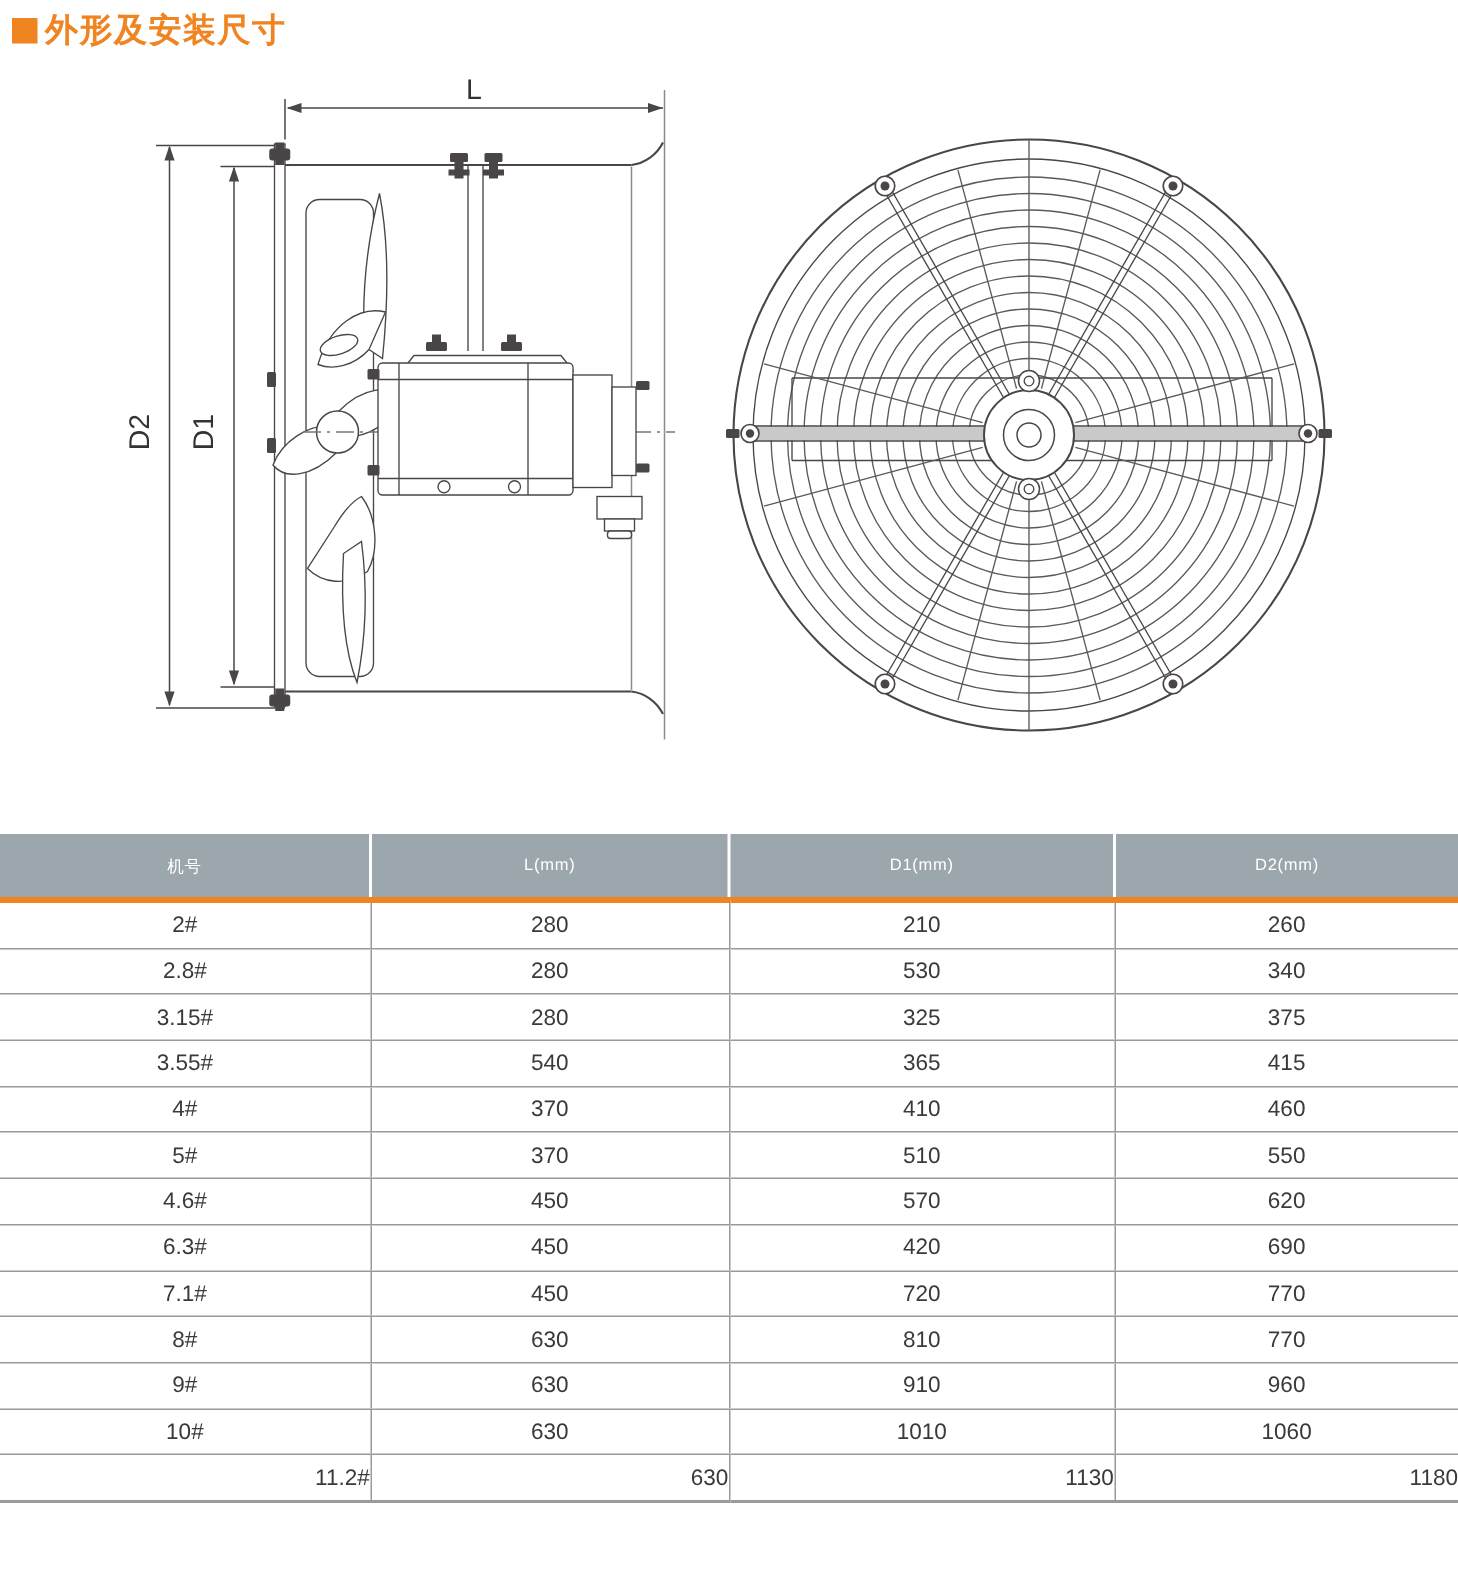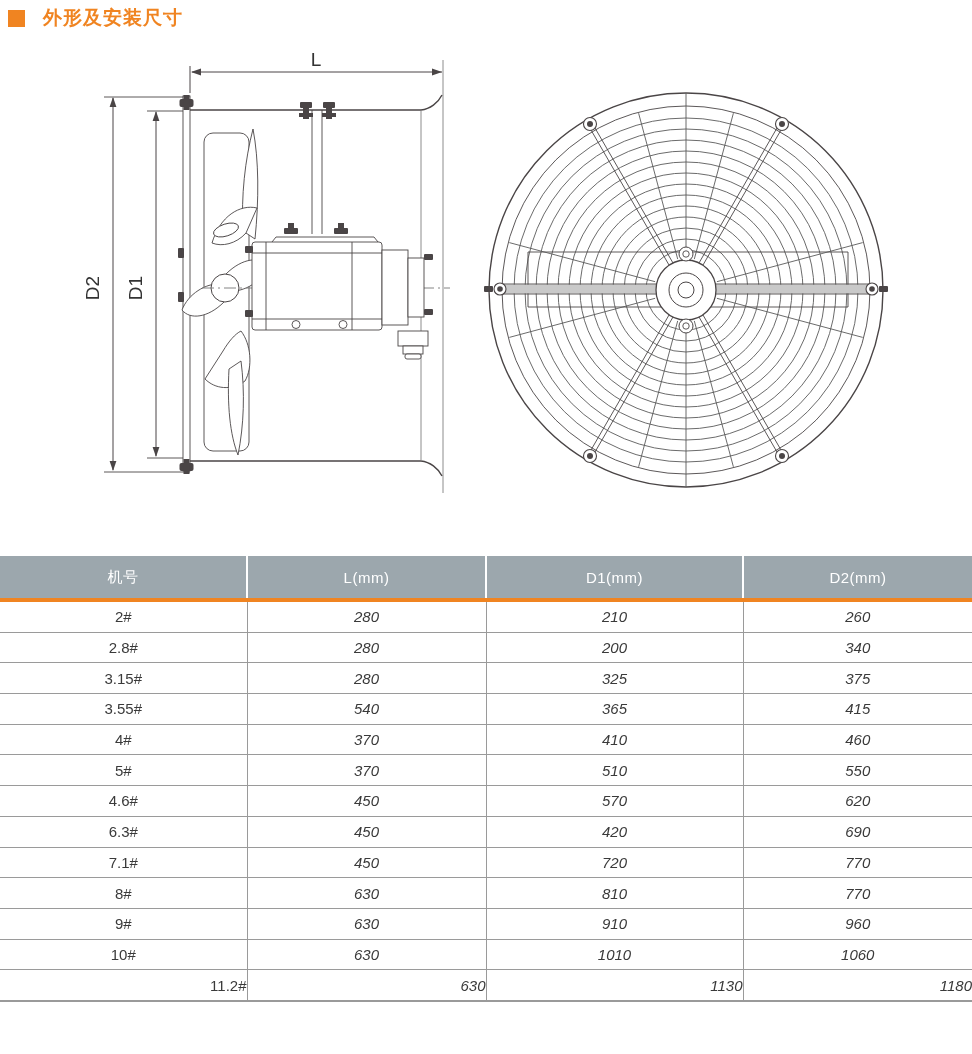--- a/index.html
+++ b/index.html
@@ -10,22 +10,22 @@
     --gray:#8c8c8c;
     --sep:#9a9a9a;
     --txt:#3a3a3a;
   }
   html,body{margin:0;padding:0;}
   body{
     width:972px;height:1054px;background:#ffffff;position:relative;
     font-family:"Liberation Sans","DejaVu Sans",sans-serif;overflow:hidden;
   }
   .title{
-    position:absolute;top:5px;left:8px;display:flex;align-items:center;gap:18px;
-    color:var(--accent);font-size:19px;font-weight:bold;letter-spacing:1px;z-index:3;
+    position:absolute;top:5px;left:8px;display:flex;align-items:center;gap:5px;
+    color:var(--accent);font-size:22px;font-weight:bold;letter-spacing:1px;z-index:3;
   }
   .title-square{width:17px;height:17px;background:var(--accent);display:inline-block;}
   svg.drawing{position:absolute;top:0;left:0;z-index:1;}
 
   
   .ln{stroke:var(--line);stroke-width:1.4;fill:none;}
   .thin{stroke:var(--line);stroke-width:0.9;fill:none;}
   .thinw{stroke:var(--line);stroke-width:0.9;fill:#fff;}
   .mid{stroke:var(--mid);stroke-width:0.9;fill:none;}
   .gry{stroke:var(--gray);stroke-width:1;fill:none;}
@@ -34,30 +34,30 @@
   .dimtxt{fill:#333;font-size:19px;font-family:"Liberation Sans","DejaVu Sans",sans-serif;}
   .cline{stroke:#777;stroke-width:0.9;fill:none;stroke-dasharray:12 4 2 4;}
   .whub{fill:#fff;stroke:var(--line);}
 
   
   .spec-table{
     position:absolute;top:556px;left:0;width:972px;z-index:2;
     border-collapse:collapse;table-layout:fixed;
   }
   .spec-table th{
-    background:var(--header-bg);color:#fff;font-weight:400;font-size:15px;
+    background:var(--header-bg);color:#fff;font-weight:400;font-size:11px;
     height:42px;padding:0;text-align:center;letter-spacing:0.5px;
     border-bottom:4px solid var(--accent);
   }
   .spec-table th + th{border-left:2px solid #fff;}
   .spec-table td{
     height:29.7px;padding:0;text-align:center;font-size:15px;color:var(--txt);
     border-bottom:1px solid var(--sep);background:#fff;
   }
-  .spec-table td + td{border-left:1px solid var(--sep);font-style:italic;}
+  .spec-table td + td{border-left:1px solid var(--sep);}
   .spec-table tbody tr:last-child td{border-bottom:2px solid var(--sep);text-align:right;}
 </style>
 </head>
 <body>
 
 <div class="title">
   <span class="title-square"></span>
   <span class="title-text">外形及安装尺寸</span>
 </div>
 
@@ -294,21 +294,21 @@
   <tbody>
       <tr>
     <td>2#</td>
     <td>280</td>
     <td>210</td>
     <td>260</td>
   </tr>
       <tr>
     <td>2.8#</td>
     <td>280</td>
-    <td>200</td>
+    <td>530</td>
     <td>340</td>
   </tr>
       <tr>
     <td>3.15#</td>
     <td>280</td>
     <td>325</td>
     <td>375</td>
   </tr>
       <tr>
     <td>3.55#</td>

